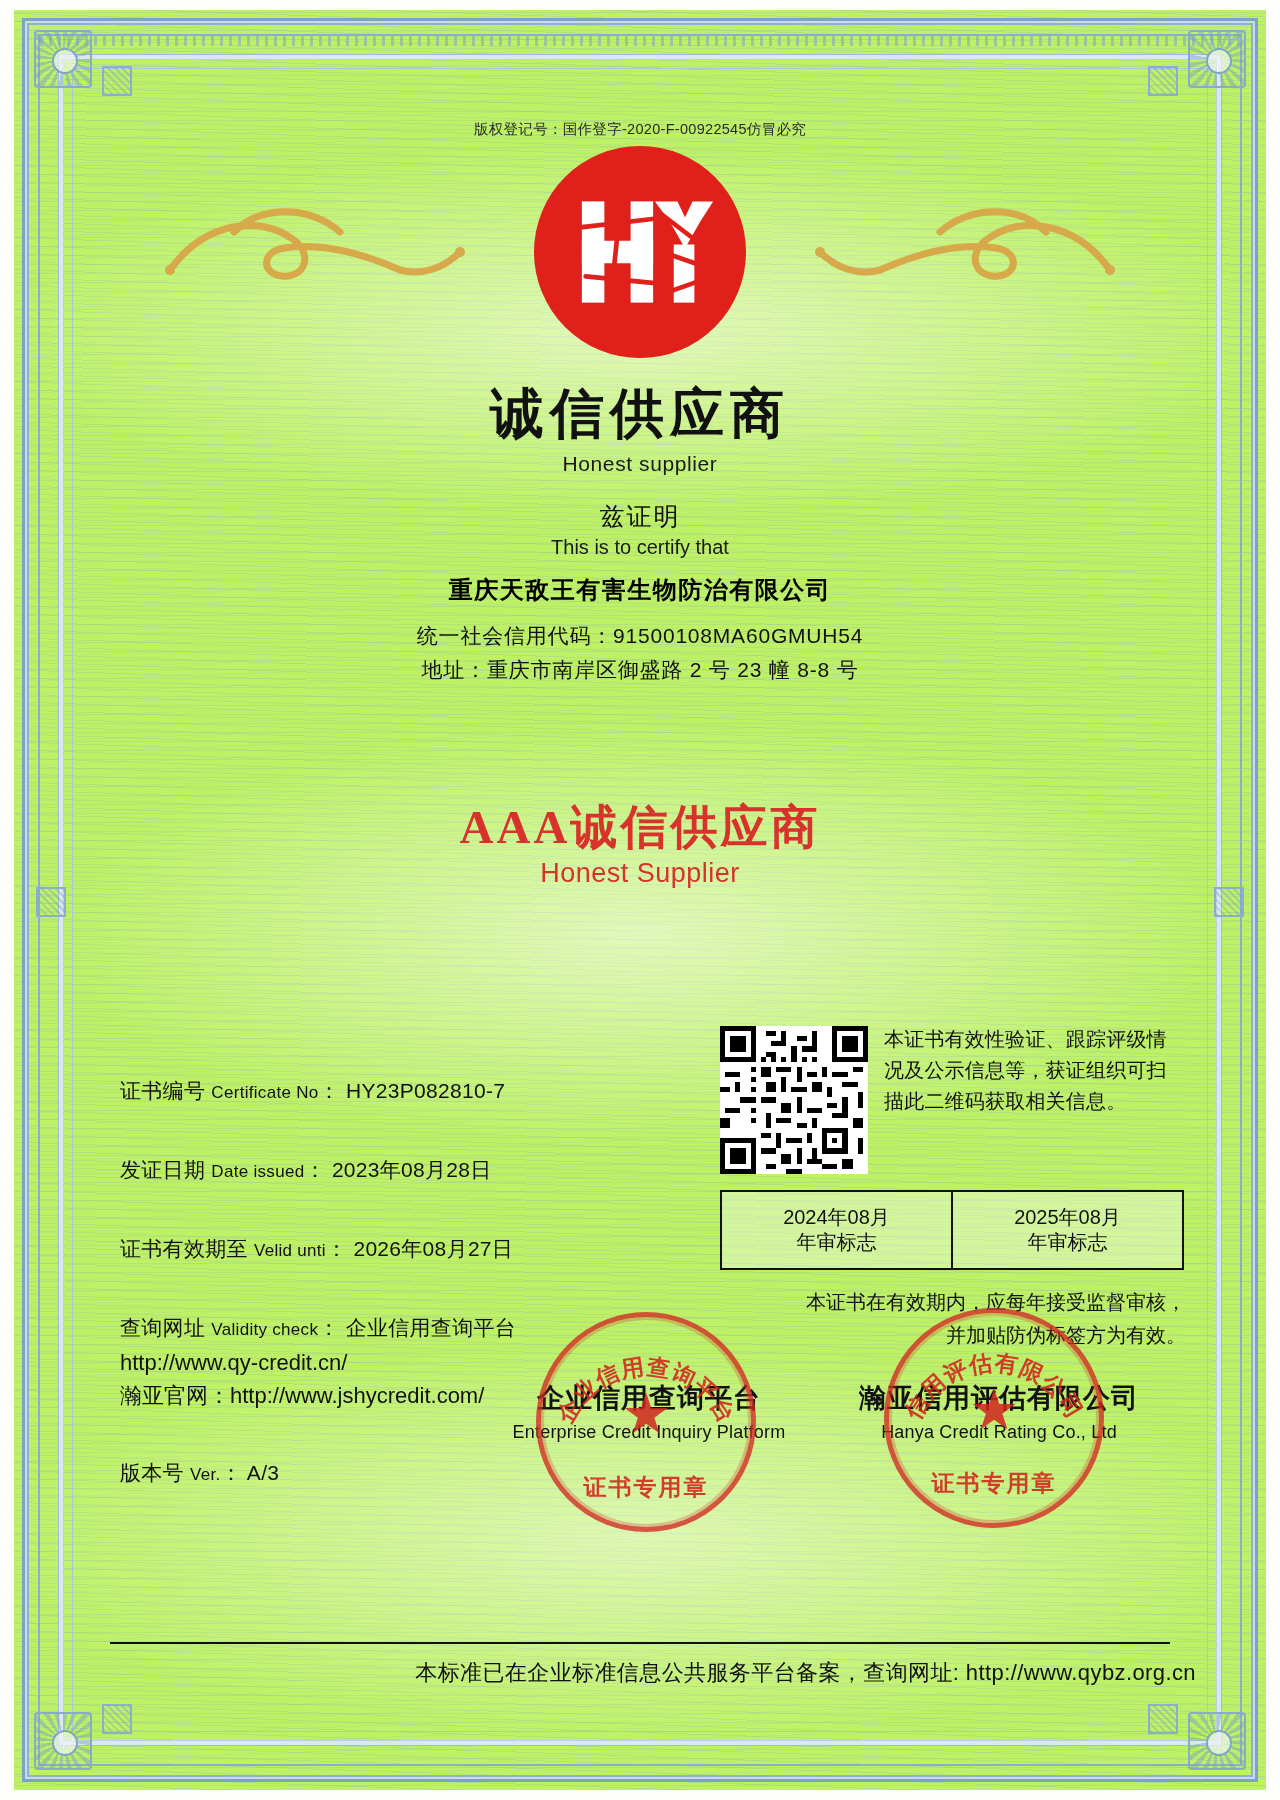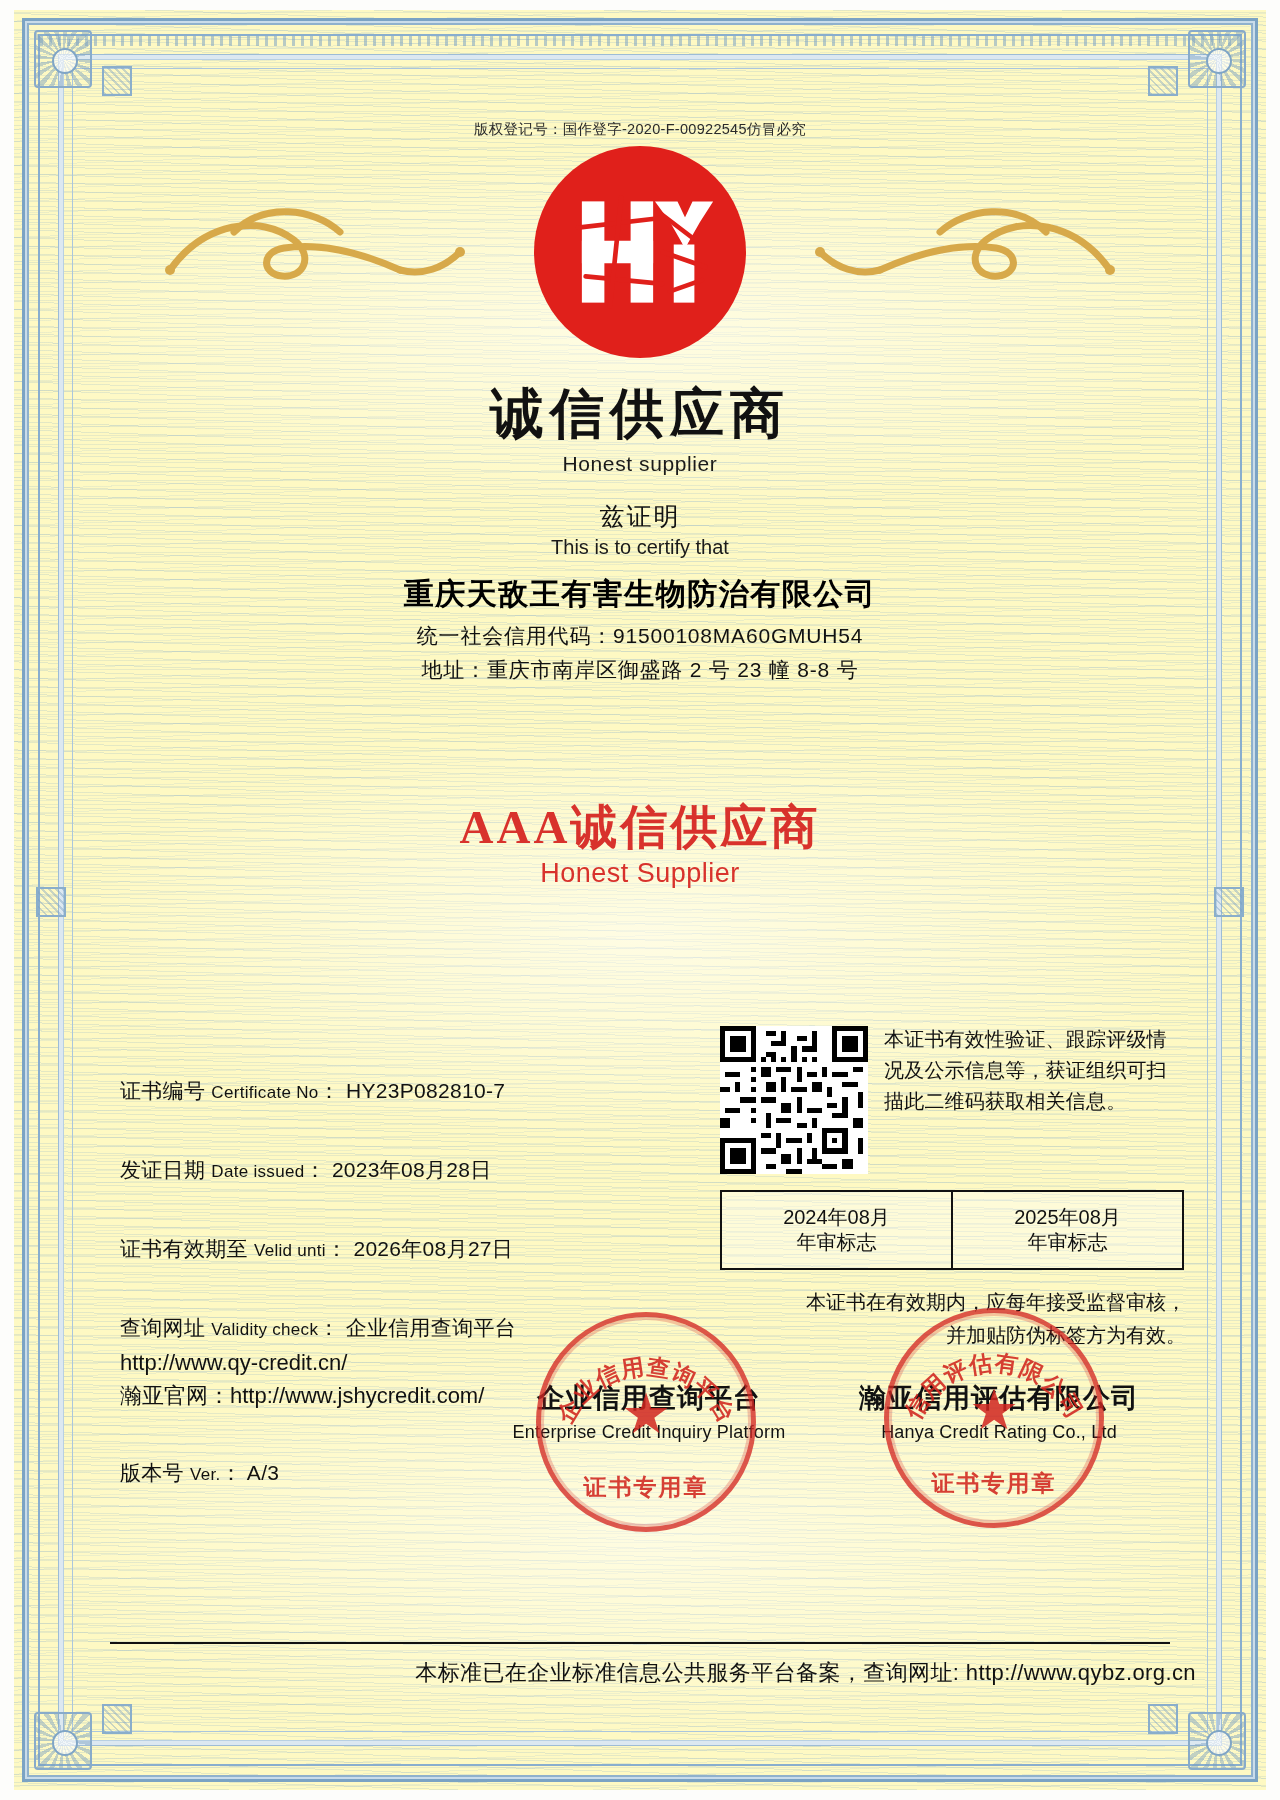--- a/index.html
+++ b/index.html
@@ -21,21 +21,21 @@
     height: 1800px;
     background: #fdfdfb;
   }
 
   .cert {
     position: absolute;
     left: 14px;
     top: 10px;
     width: 1252px;
     height: 1780px;
-    background: #fef9c3;
+    background: #bef264;
     overflow: hidden;
   }
 
   
   .guilloche {
     position: absolute;
     inset: 0;
     background:
       repeating-linear-gradient(
         0deg,
@@ -225,21 +225,21 @@
     left: 0; right: 0;
     text-align: center;
     font-size: 20px;
     color: #1a1a1a;
   }
   .company {
     position: absolute;
     top: 494px;
     left: 0; right: 0;
     text-align: center;
-    font-size: 30px;
+    font-size: 24px;
     font-weight: bold;
     color: #000;
     letter-spacing: 1.5px;
   }
   .credit-code {
     position: absolute;
     top: 542px;
     left: 0; right: 0;
     text-align: center;
     font-size: 21px;

